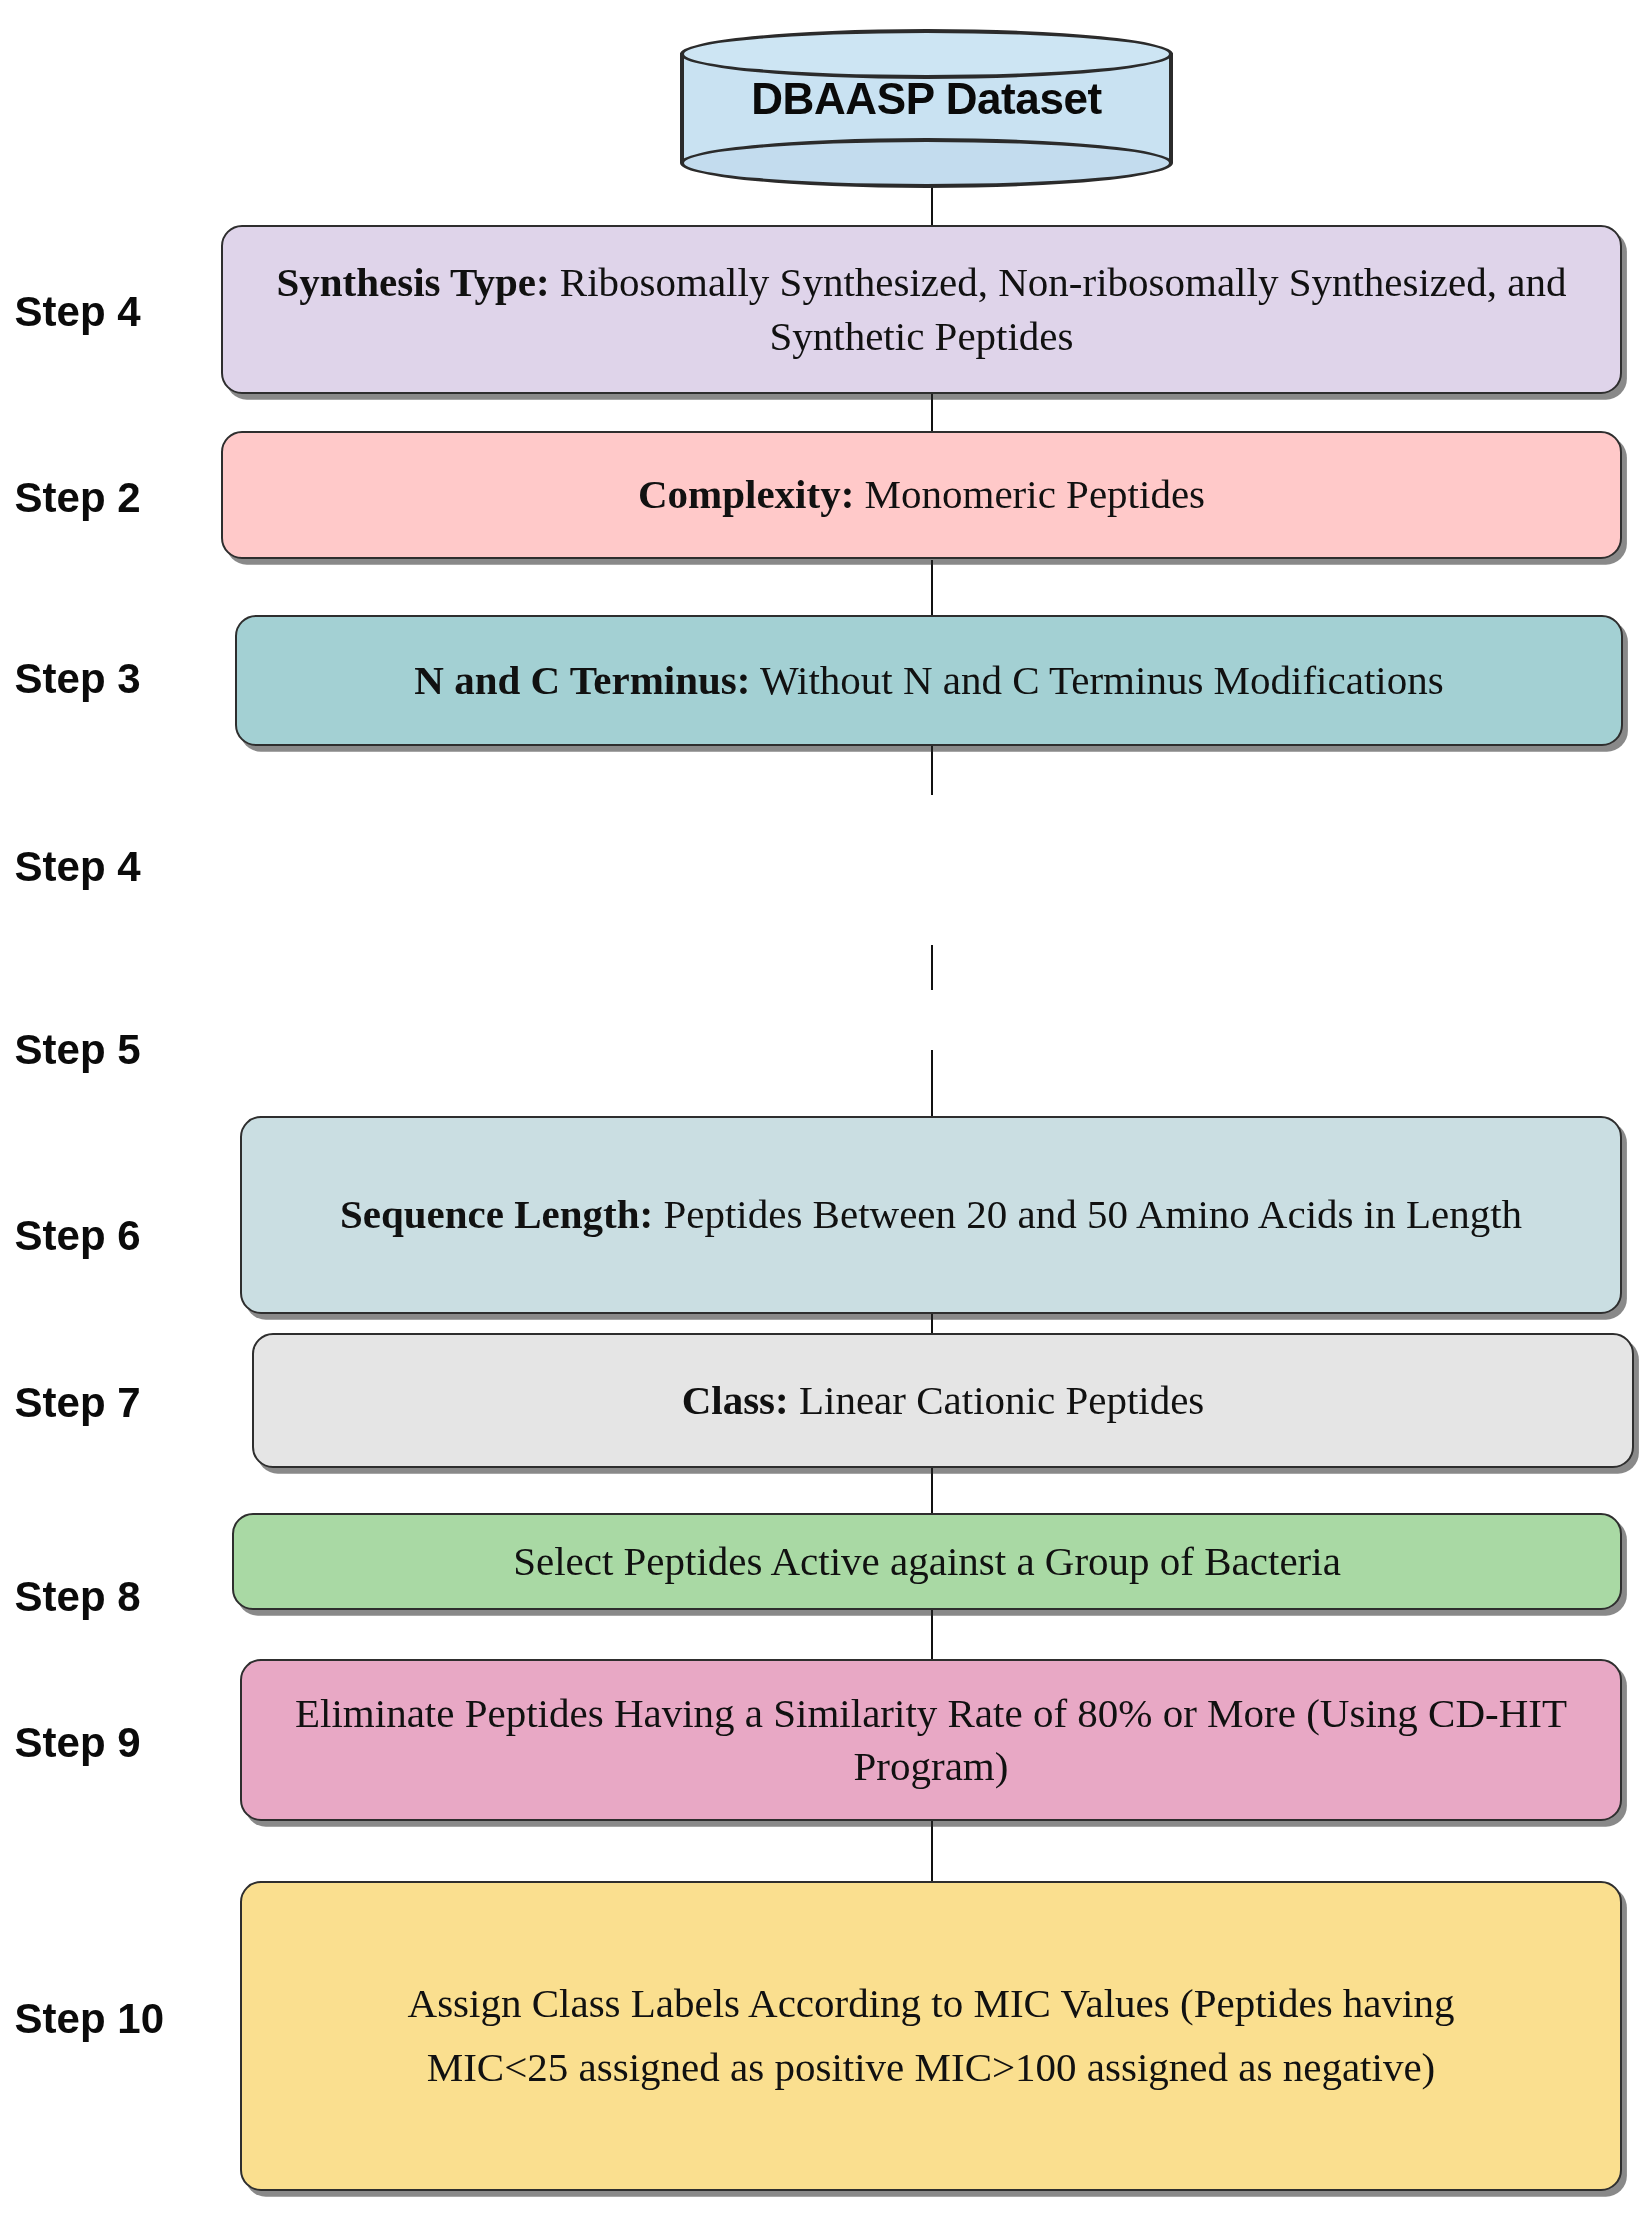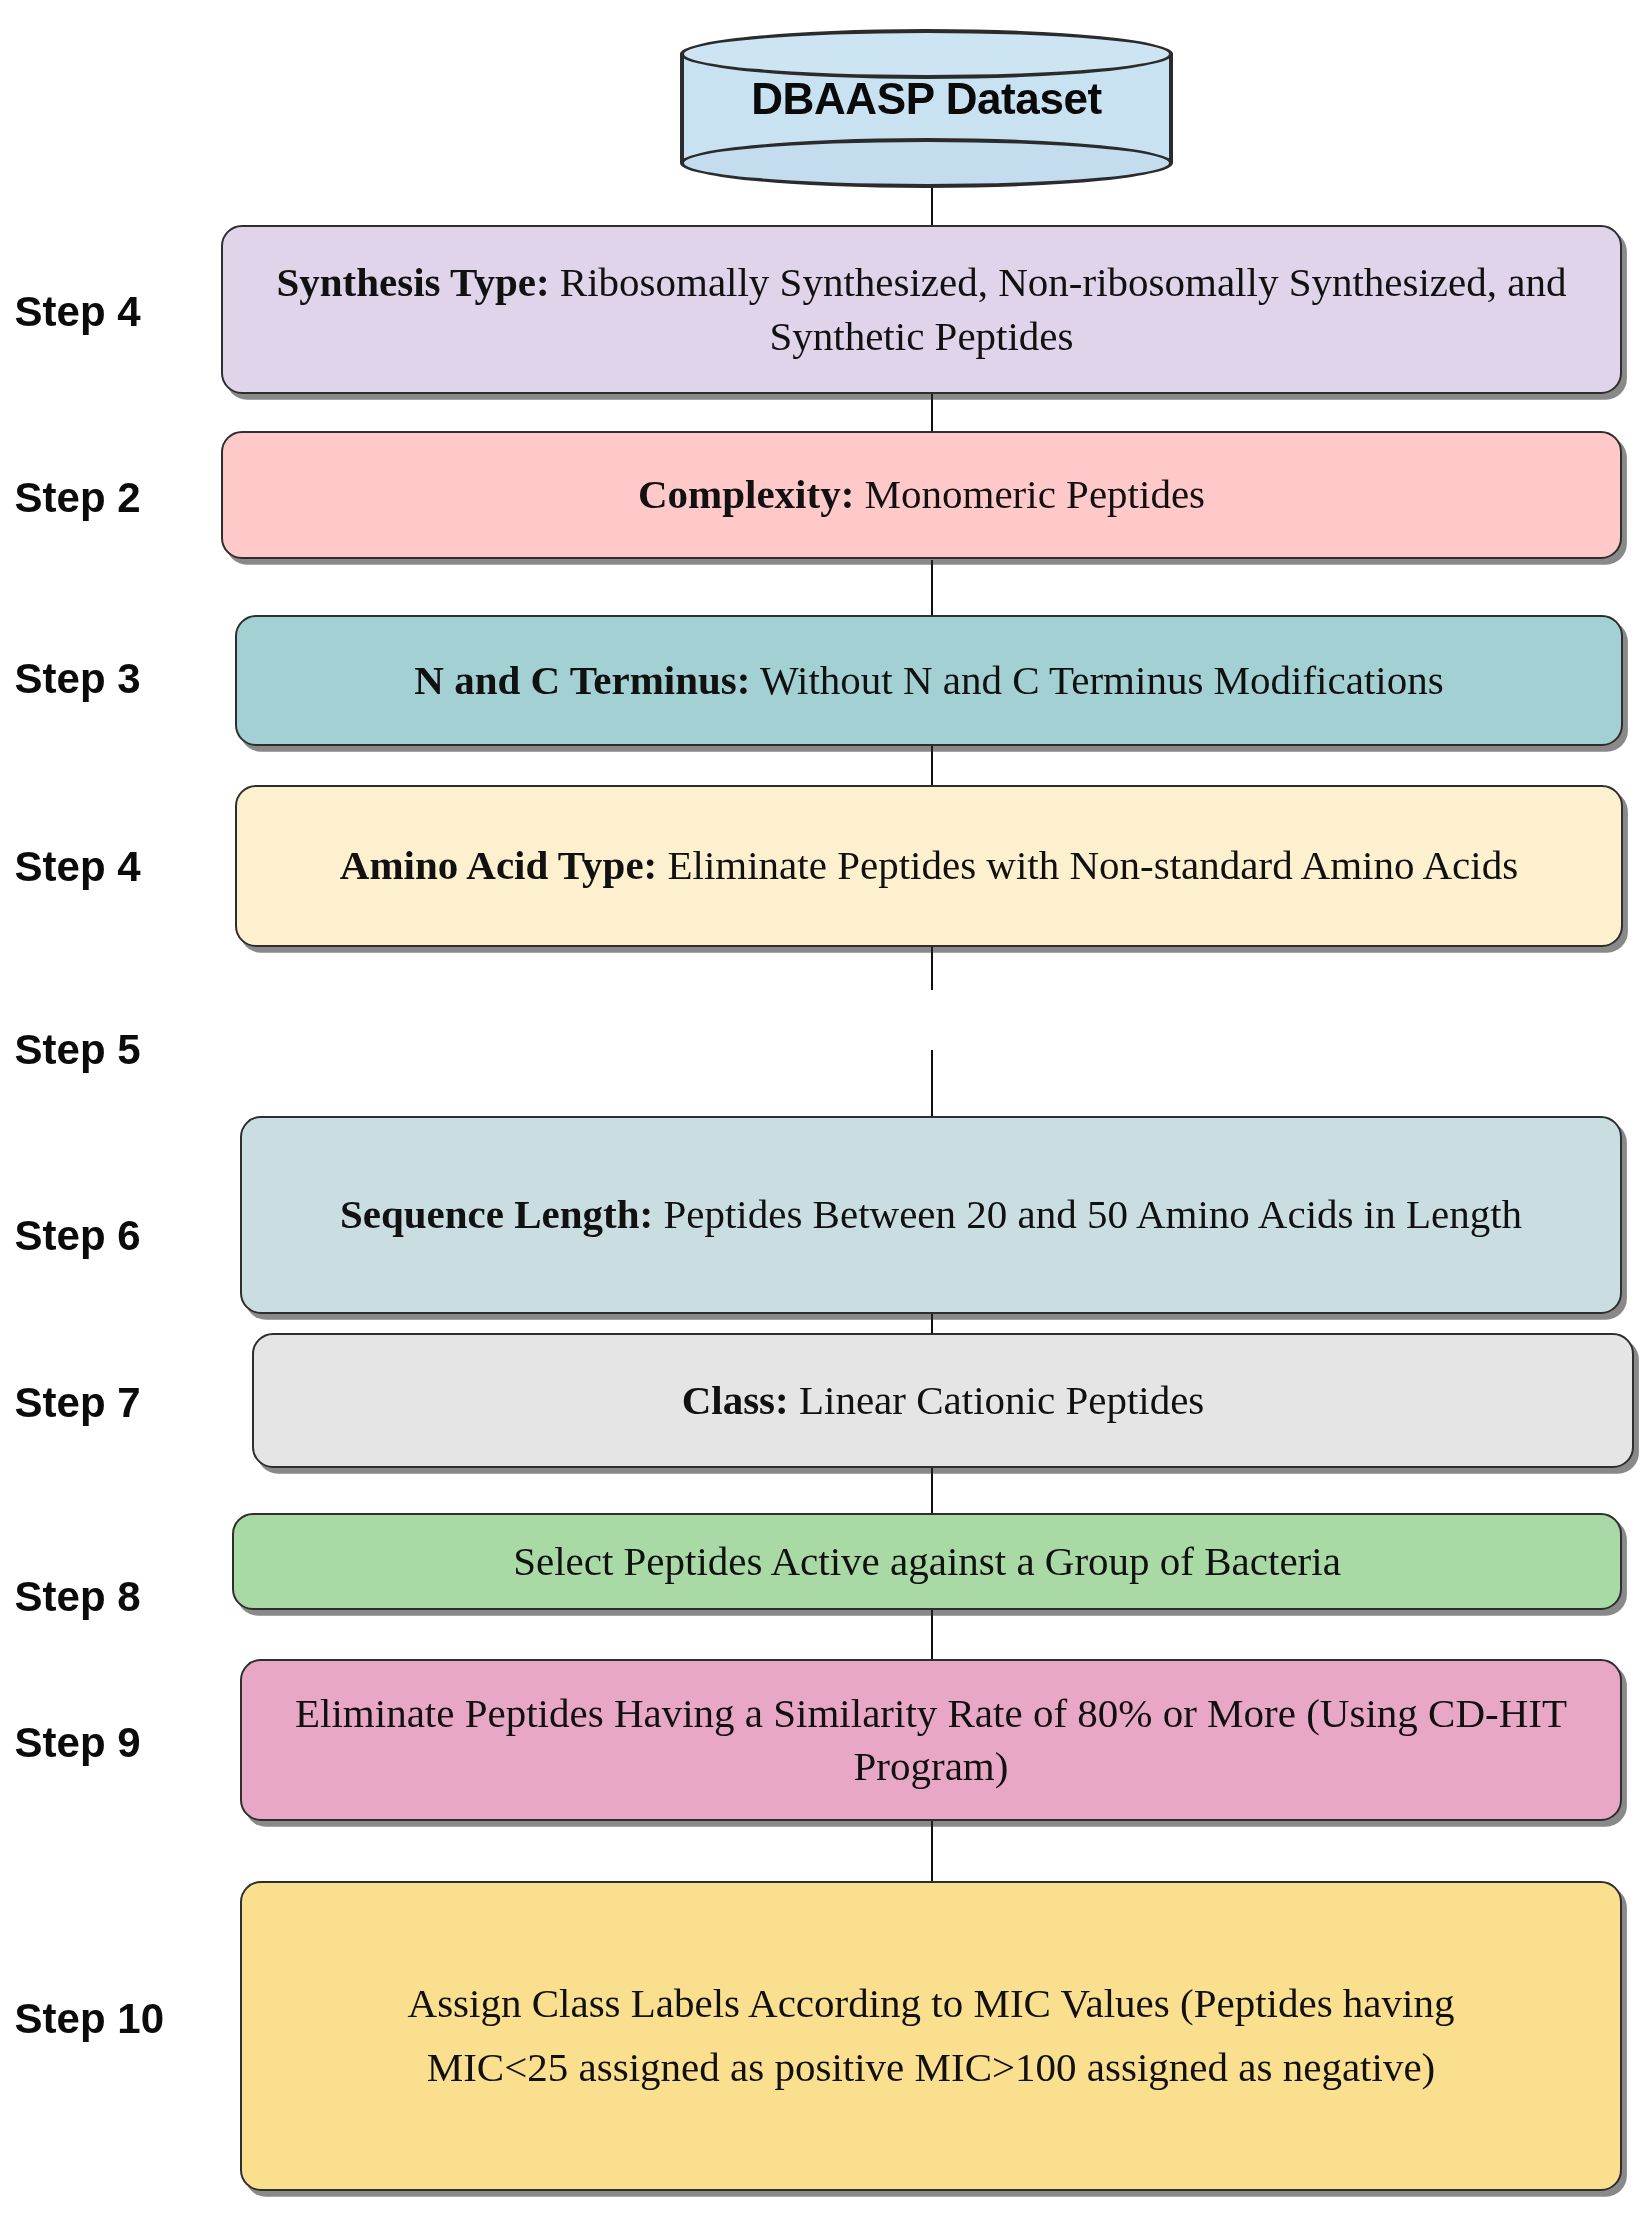--- a/index.html
+++ b/index.html
@@ -160,25 +160,20 @@
   </div>
 
   <div class="step-label" style="top:655px;">Step 3</div>
   <div class="step-box" style="left:235px; top:615px; width:1388px; height:131px; background:#a3d0d3;">
     <div class="step-text">
       <b>N and C Terminus:</b><span> Without N and C Terminus Modifications</span>
     </div>
   </div>
 
   <div class="step-label" style="top:843px;">Step 4</div>
-  <div class="step-box" style="left:235px; top:785px; width:1388px; height:162px; background:#fdf0cf;">
-    <div class="step-text">
-      <b>Amino Acid Type:</b><span>  Eliminate Peptides with Non-standard Amino Acids</span>
-    </div>
-  </div>
 
   <div class="step-label" style="top:1026px;">Step 5</div>
 
   <div class="step-label" style="top:1212px;">Step 6</div>
   <div class="step-box" style="left:240px; top:1116px; width:1382px; height:198px; background:#cadee2;">
     <div class="step-text">
       <b>Sequence Length:</b><span> Peptides Between 20 and 50 Amino Acids in Length</span>
     </div>
   </div>
 

